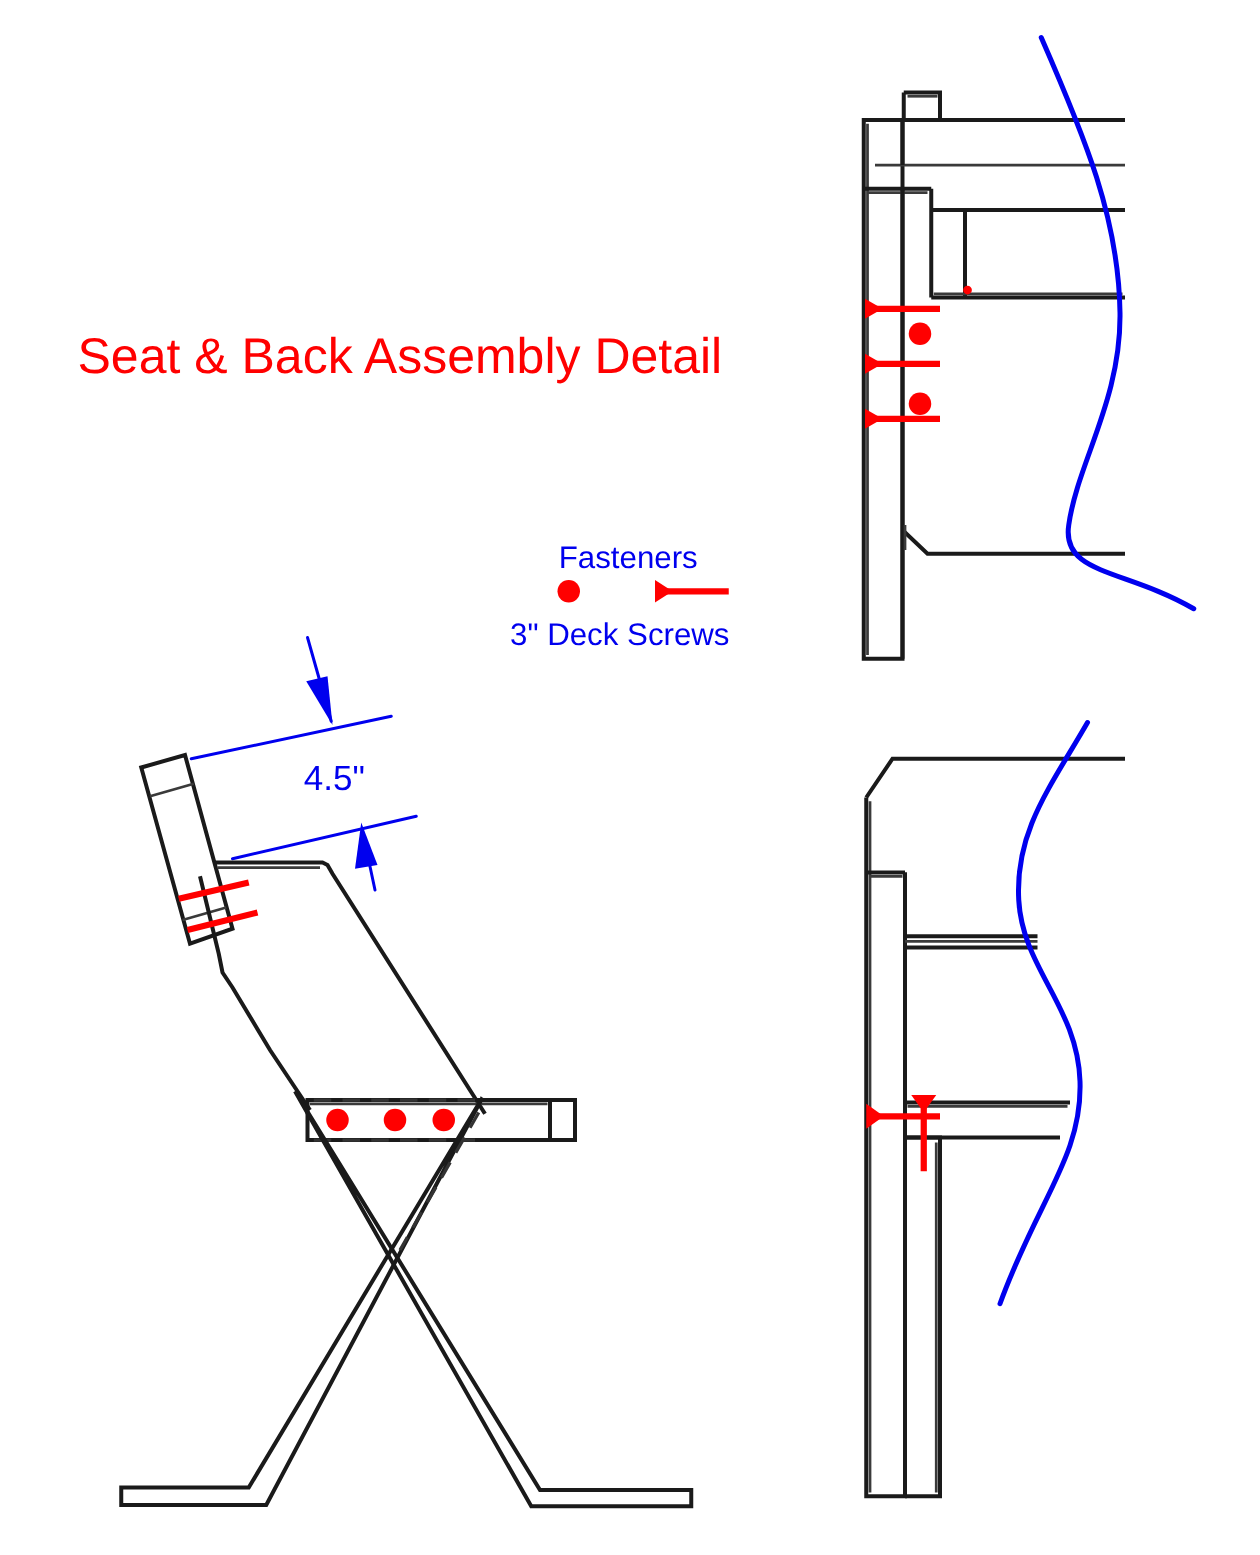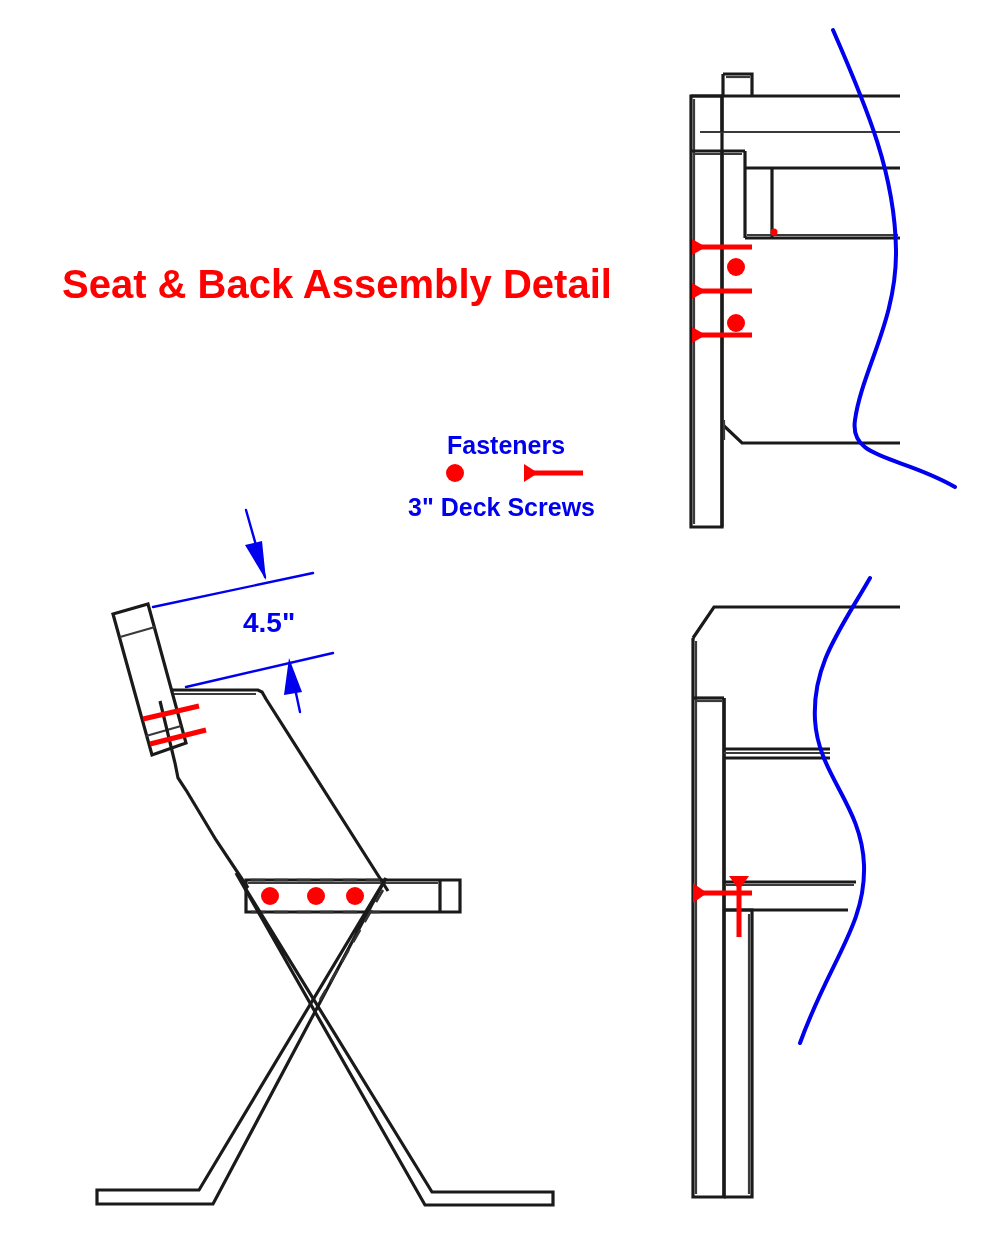--- a/index.html
+++ b/index.html
@@ -9,21 +9,20 @@
   }
   body {
     font-family: "Liberation Sans", sans-serif;
   }
   #drawing-sheet {
     position: relative;
     width: 1008px;
     height: 1244px;
     background: #ffffff;
     overflow: hidden;
-    font-weight: bold;
   }
   #drawing-svg {
     position: absolute;
     left: 0;
     top: 0;
     width: 1008px;
     height: 1244px;
     display: block;
   }
   .title-text {

